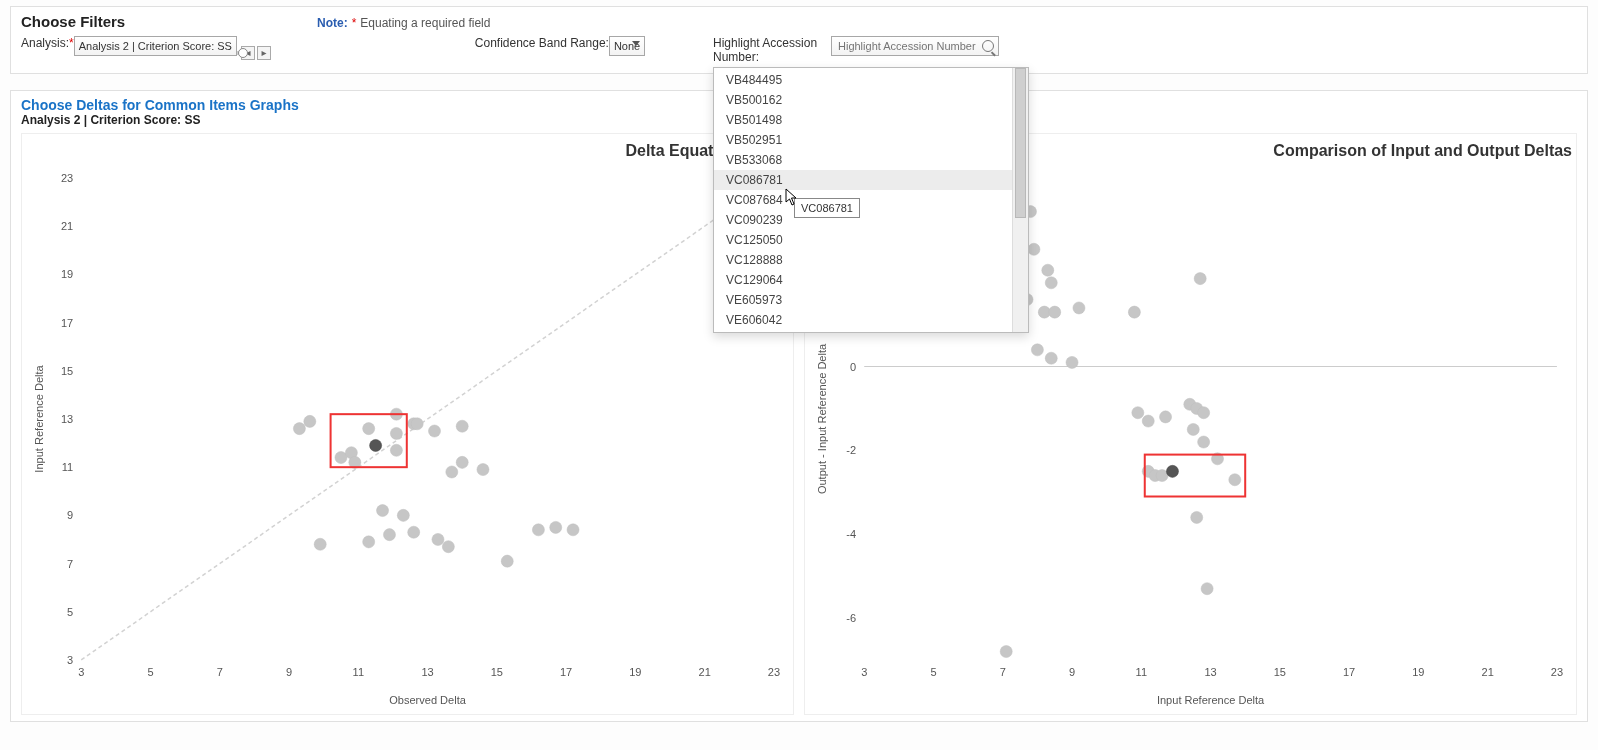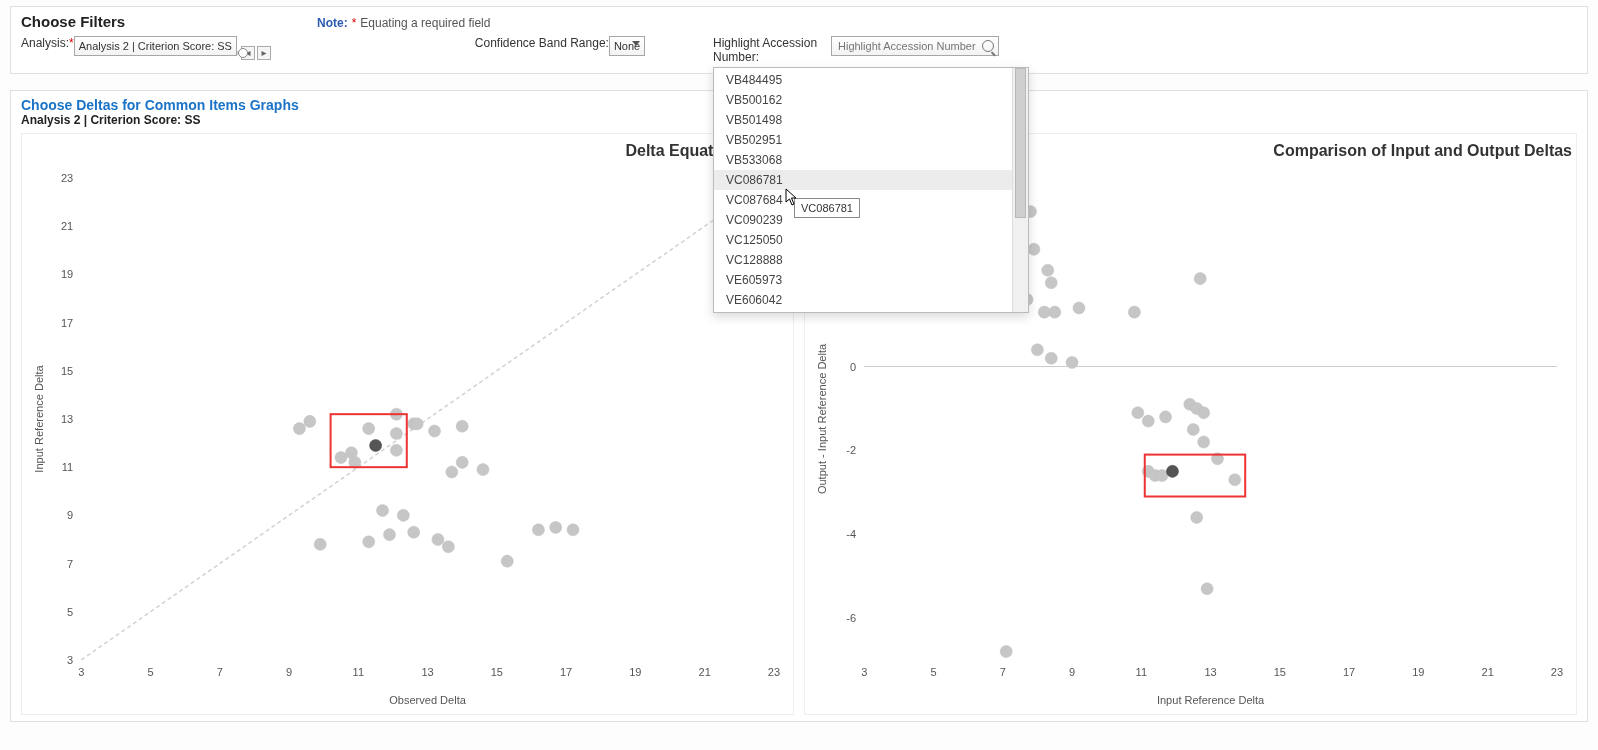--- a/index.html
+++ b/index.html
@@ -189,20 +189,21 @@
             <div class="dropdown-item">VB484495</div>
             <div class="dropdown-item">VB500162</div>
             <div class="dropdown-item">VB501498</div>
             <div class="dropdown-item">VB502951</div>
             <div class="dropdown-item">VB533068</div>
             <div class="dropdown-item hover">VC086781</div>
             <div class="dropdown-item">VC087684</div>
             <div class="dropdown-item">VC090239</div>
             <div class="dropdown-item">VC125050</div>
             <div class="dropdown-item">VC128888</div>
+            <div class="dropdown-item">VC129064</div>
             <div class="dropdown-item">VE605973</div>
             <div class="dropdown-item">VE606042</div>
           </div>
         <div class="dropdown-scroll">
           <div class="dropdown-scroll-thumb"></div>
         </div>
         <svg class="cursor-arrow" width="14" height="18" viewBox="0 0 14 18">
              <path d="M1 1 L1 14 L4.5 11 L7 17 L9 16 L6.5 10 L11 10 Z" fill="#fff" stroke="#000" stroke-width="1"></path>
         </svg>
         <div class="tooltip">VC086781</div>

